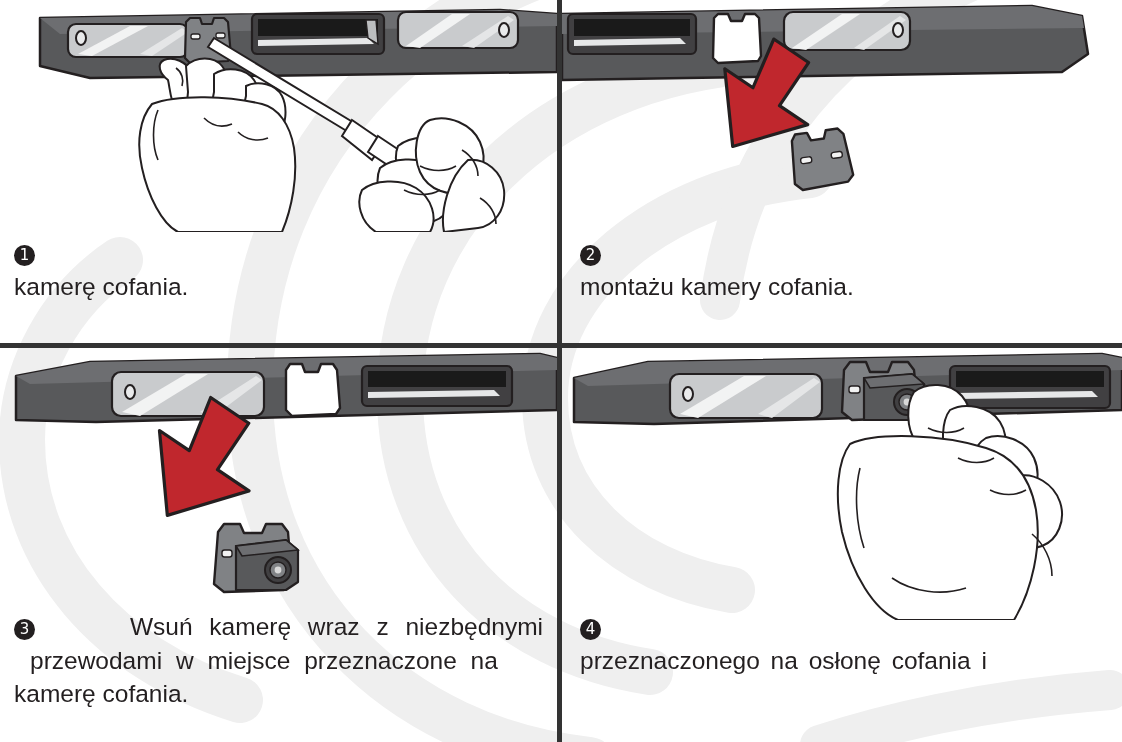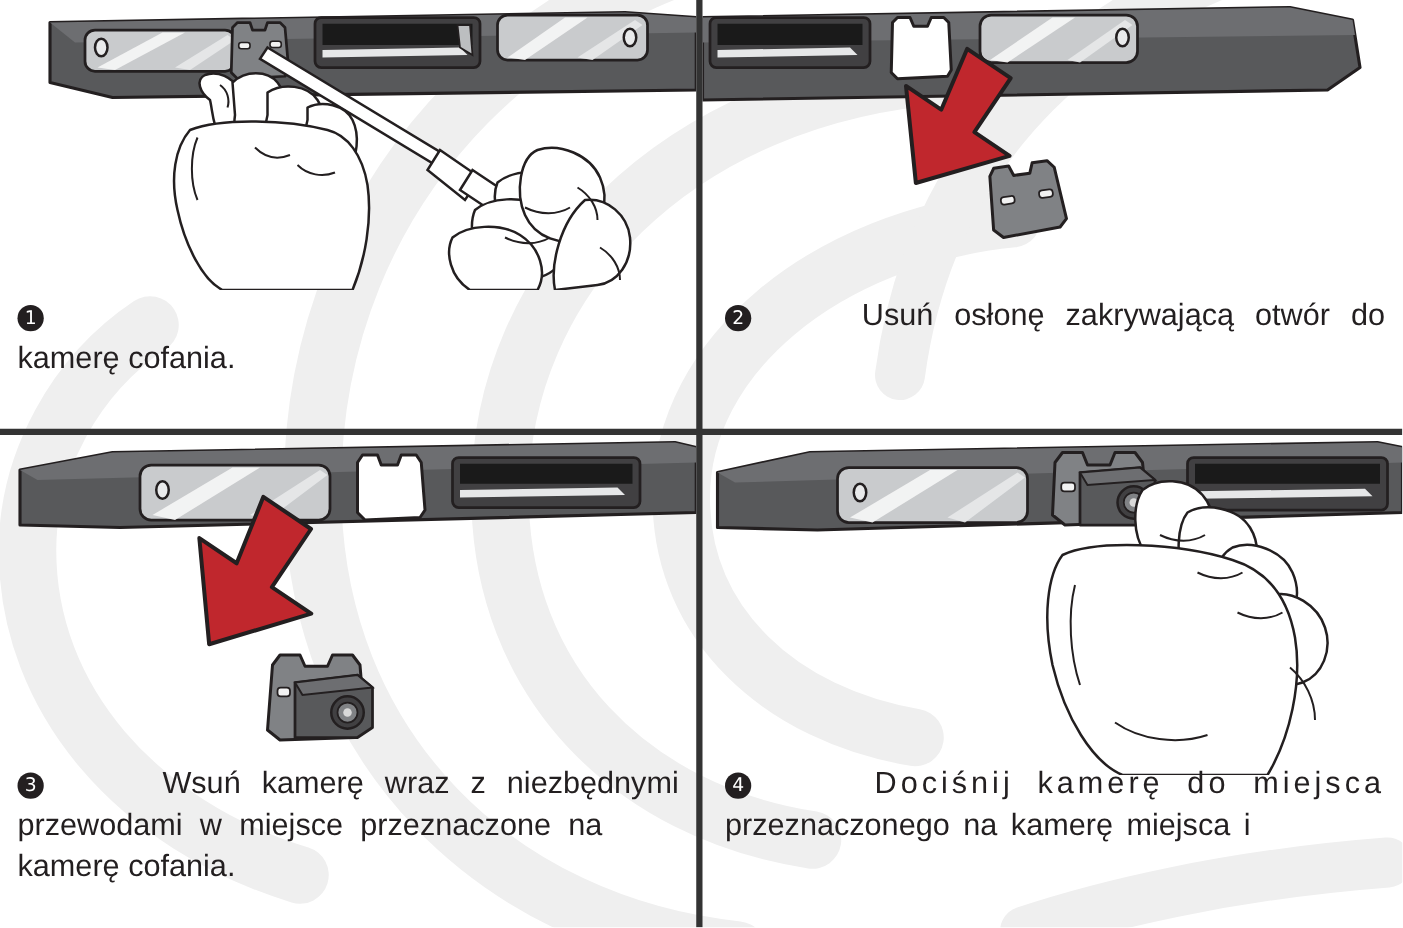--- a/index.html
+++ b/index.html
@@ -92,21 +92,21 @@
     font-size: 15px;
     line-height: 21px;
     text-align: center;
     font-family: "DejaVu Sans", sans-serif;
     vertical-align: 1px;
     margin-right: 4px;
   }
 
   
   .ws-1 { word-spacing: 4px; }
-  .ws-2 { word-spacing: 7px; }
+  .ws-2 { word-spacing: 7px; margin-left: 16px; }
   .ws-3 { word-spacing: 10px; }
   .ls-wide { letter-spacing: 3.2px; word-spacing: 9px; }
 </style>
 </head>
 <body>
 
 <div id="page">
 
   <svg id="watermark" viewBox="0 0 1122 742" preserveAspectRatio="none">
     <g fill="none" stroke="#efefef" stroke-width="46" stroke-linecap="round">
@@ -246,22 +246,22 @@
         <path d="M 6 14 L 10 8 L 22 8 L 25 16 L 38 16 L 41 8 L 53 8 L 58 14
                  L 62 56 L 56 62 L 10 64 L 3 57 Z" fill="#808285" stroke="#231f20" stroke-width="2.4" stroke-linejoin="round"></path>
         <rect x="12" y="32" width="11" height="6" rx="2.5" fill="#f2f2f2" stroke="#231f20" stroke-width="1.4"></rect>
         <rect x="43" y="31" width="11" height="6" rx="2.5" fill="#f2f2f2" stroke="#231f20" stroke-width="1.4"></rect>
       </g>
     </svg>
 
     <div class="caption">
       <span class="cap-line justify">
         <span><span class="step-badge">2</span></span>
-        <span class="ws-3">Usuń osłonę zakrywającą otwór do</span>
-      </span>
+      </span>
+      <span class="cap-line">montażu kamery cofania.</span>
     </div>
   </div>
 
   <div class="cell cell-3">
 
     <svg class="illus" viewBox="0 0 557 272" preserveAspectRatio="xMidYMid meet">
 
       <g>
         <path d="M 16 28 L 90 14 L 540 6 L 557 10 L 557 62 L 96 74 L 16 72 Z" fill="#58595b" stroke="#231f20" stroke-width="2.5" stroke-linejoin="round"></path>
         <path d="M 16 28 L 90 14 L 540 6 L 557 10 L 557 22 L 30 36 Z" fill="#6d6e71"></path>
@@ -371,21 +371,20 @@
         <path d="M 428 142 C 440 148 454 148 464 142" fill="none" stroke-width="1.6"></path>
         <path d="M 298 120 C 292 144 294 176 302 200" fill="none" stroke-width="1.6"></path>
         <path d="M 330 230 C 350 244 380 248 404 240" fill="none" stroke-width="1.6"></path>
         <path d="M 470 186 C 482 196 490 212 490 228" fill="none" stroke-width="1.6"></path>
       </g>
     </svg>
 
     <div class="caption">
       <span class="cap-line justify">
         <span><span class="step-badge">4</span></span>
-        <span class="ls-wide">Dociśnij kamerę do miejsca</span>
-      </span>
-      <span class="cap-line justify">
-        <span class="ws-1">przeznaczonego na kamerę miejsca i</span>
+      </span>
+      <span class="cap-line justify">
+        <span class="ws-1">przeznaczonego na osłonę cofania i</span>
       </span>
     </div>
   </div>
 
 </div>
 
 </body></html>

